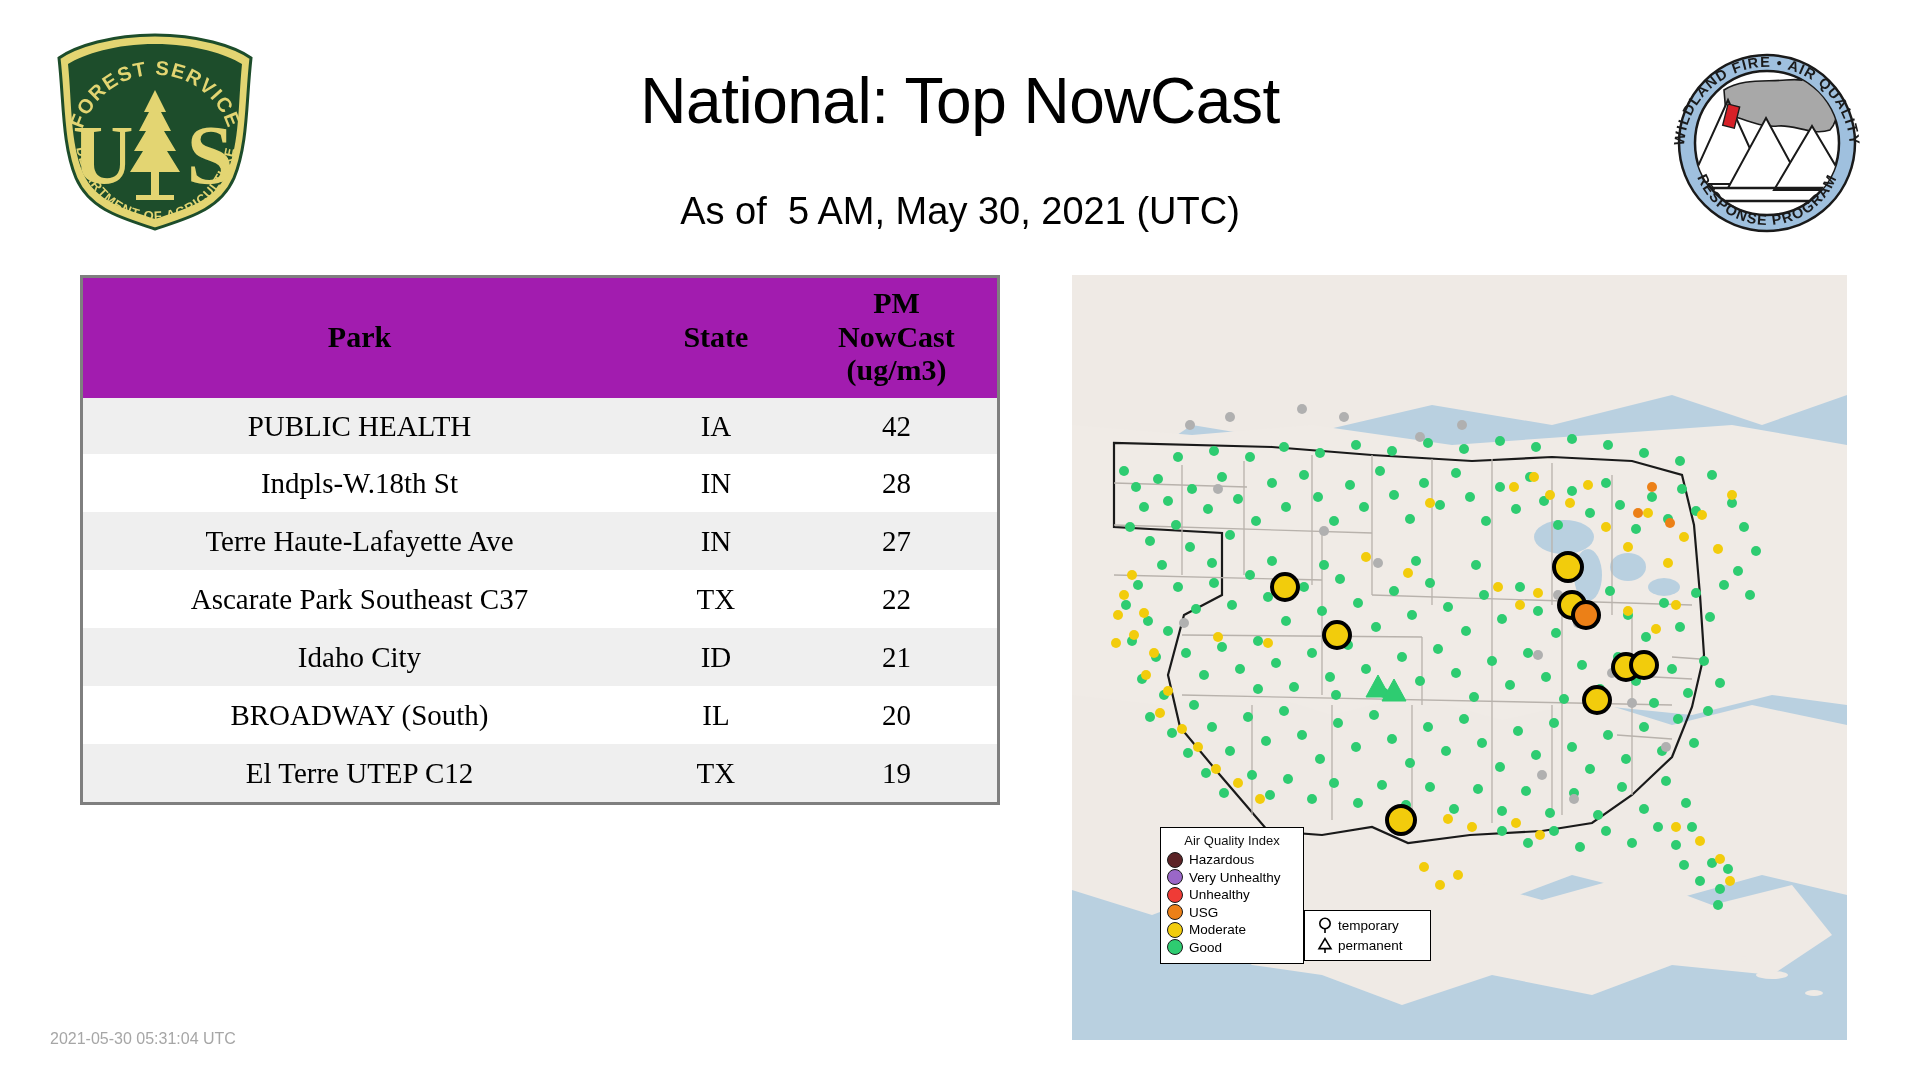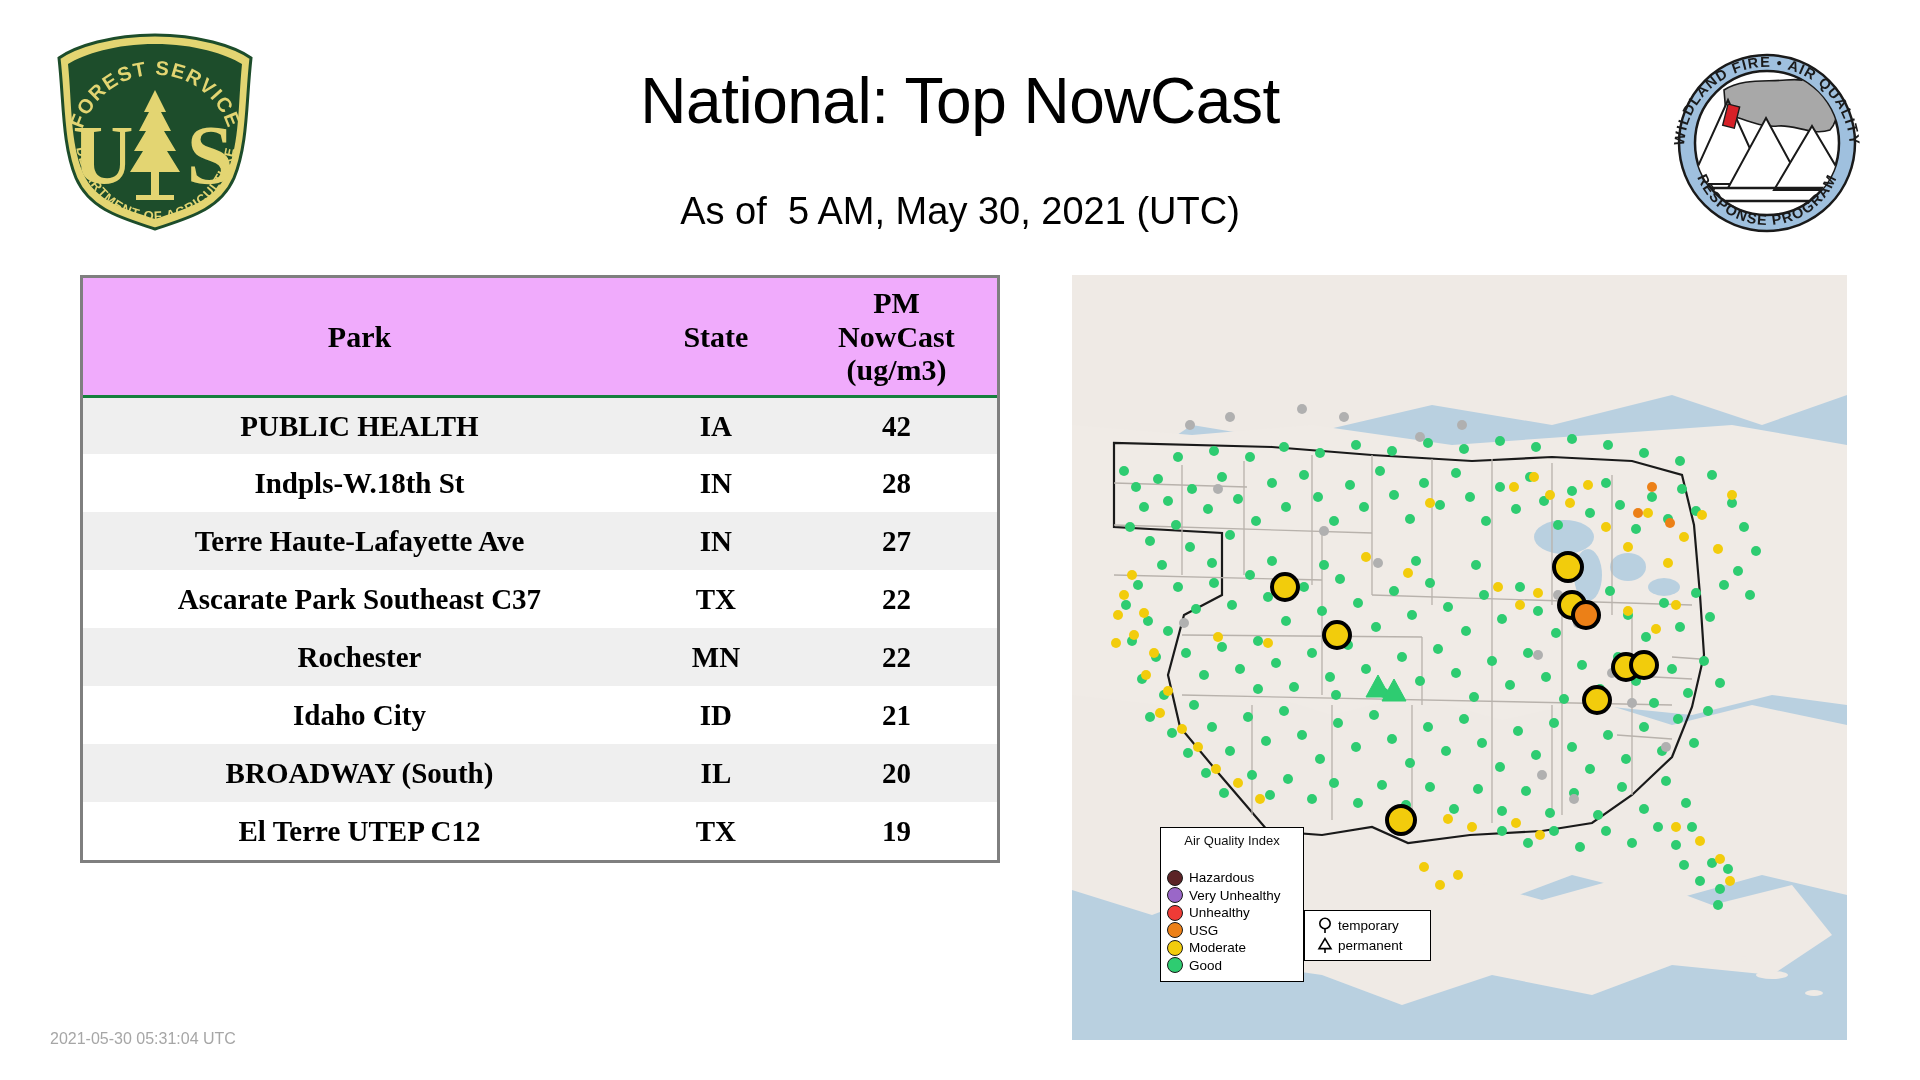--- a/index.html
+++ b/index.html
@@ -25,47 +25,47 @@
   #wfaqrp-logo{position:absolute;right:48px;top:38px;width:210px;height:210px;}
 
   
   #table-wrap{
     position:absolute;left:80px;top:275px;width:920px;
     border:3px solid #7f7f7f;box-sizing:border-box;background:#fff;
   }
   table{border-collapse:collapse;width:100%;table-layout:fixed;
         font-family:"Liberation Serif",serif;}
   thead th{
-    background:#f0abfc;color:#000;font-weight:bold;font-size:30px;
+    background:#a21caf;color:#000;font-weight:bold;font-size:30px;
     padding:8px 4px;vertical-align:middle;
-    border-bottom:3px solid #15803d;height:118px;box-sizing:border-box;
+    border-bottom:3px solid #a21caf;height:118px;box-sizing:border-box;
     line-height:1.12;
   }
   col.c-site{width:60.5%}
   col.c-state{width:17.5%}
   col.c-val{width:22%}
   tbody td{
     font-size:29px;color:#000;text-align:center;padding:0 4px;
-    height:58px;box-sizing:border-box;font-weight:700;margin-top:41px;
+    height:58px;box-sizing:border-box;font-weight:400;margin-top:41px;
   }
   tbody tr:nth-child(odd){background:#efefef;}
   tbody tr:nth-child(even){background:#ffffff;}
 
   
   #map{
     position:absolute;left:1072px;top:275px;width:775px;height:765px;
     background:#b9d0e0;overflow:hidden;
   }
   #map svg{display:block;}
   .legend-box{
     position:absolute;background:#ffffff;border:1.5px solid #000;
     font-family:"Liberation Sans",sans-serif;color:#000;
   }
   #aqi-legend{left:88px;top:552px;width:130px;padding:5px 6px 7px 6px;}
-  #aqi-legend .lg-title{font-size:13px;text-align:center;margin-bottom:21px;color:#111;}
+  #aqi-legend .lg-title{font-size:13px;text-align:center;margin-bottom:3px;color:#111;}
   #aqi-legend .lg-row{display:flex;align-items:center;height:17.5px;}
   #aqi-legend .swatch{
     width:14px;height:14px;border-radius:50%;border:1.4px solid #1a1a1a;
     margin-right:6px;flex:0 0 auto;
   }
   #aqi-legend .lg-label{font-size:13.5px;line-height:1;white-space:nowrap;}
   #sym-legend{left:232px;top:635px;width:108px;padding:4px 5px 5px 12px;}
   #sym-legend .lg-row{display:flex;align-items:center;height:20px;}
   #sym-legend .lg-label{font-size:13.5px;margin-left:5px;white-space:nowrap;}
 
@@ -175,25 +175,20 @@
           <td>28</td>
         </tr>
         <tr>
           <td>Terre Haute-Lafayette Ave</td>
           <td>IN</td>
           <td>27</td>
         </tr>
         <tr>
           <td>Ascarate Park Southeast C37</td>
           <td>TX</td>
-          <td>22</td>
-        </tr>
-        <tr>
-          <td>Rochester</td>
-          <td>MN</td>
           <td>22</td>
         </tr>
         <tr>
           <td>Idaho City</td>
           <td>ID</td>
           <td>21</td>
         </tr>
         <tr>
           <td>BROADWAY (South)</td>
           <td>IL</td>

